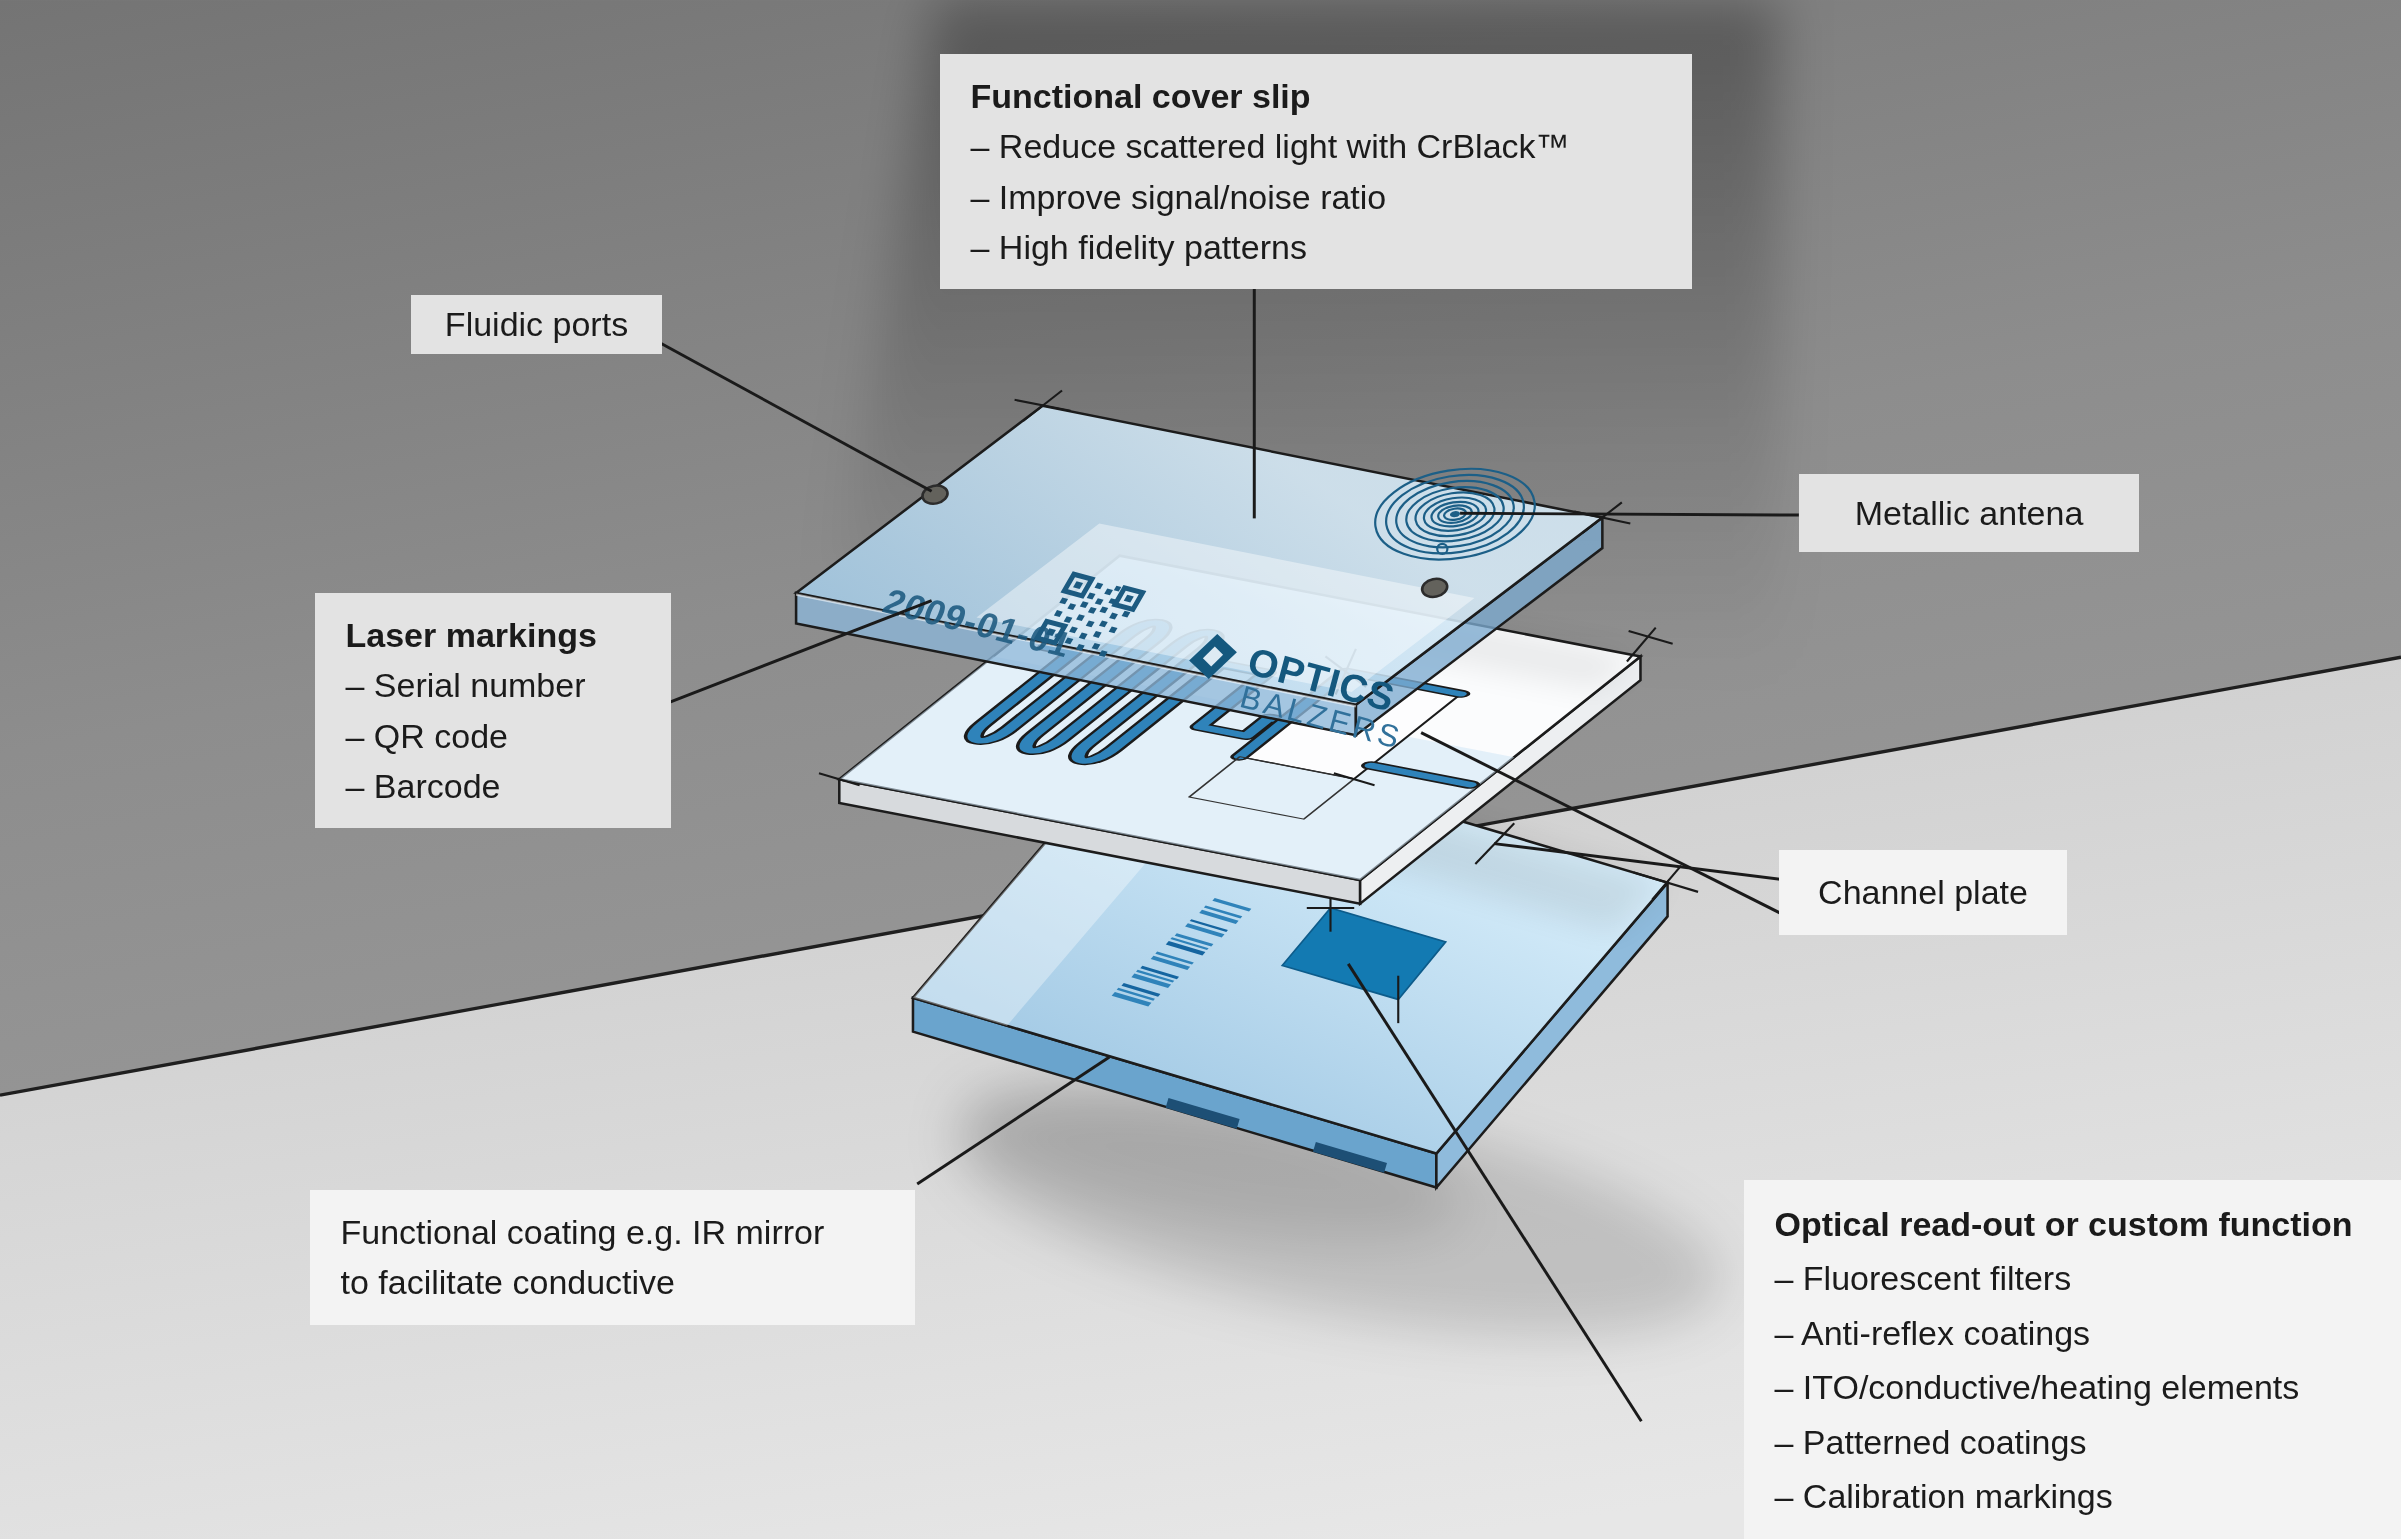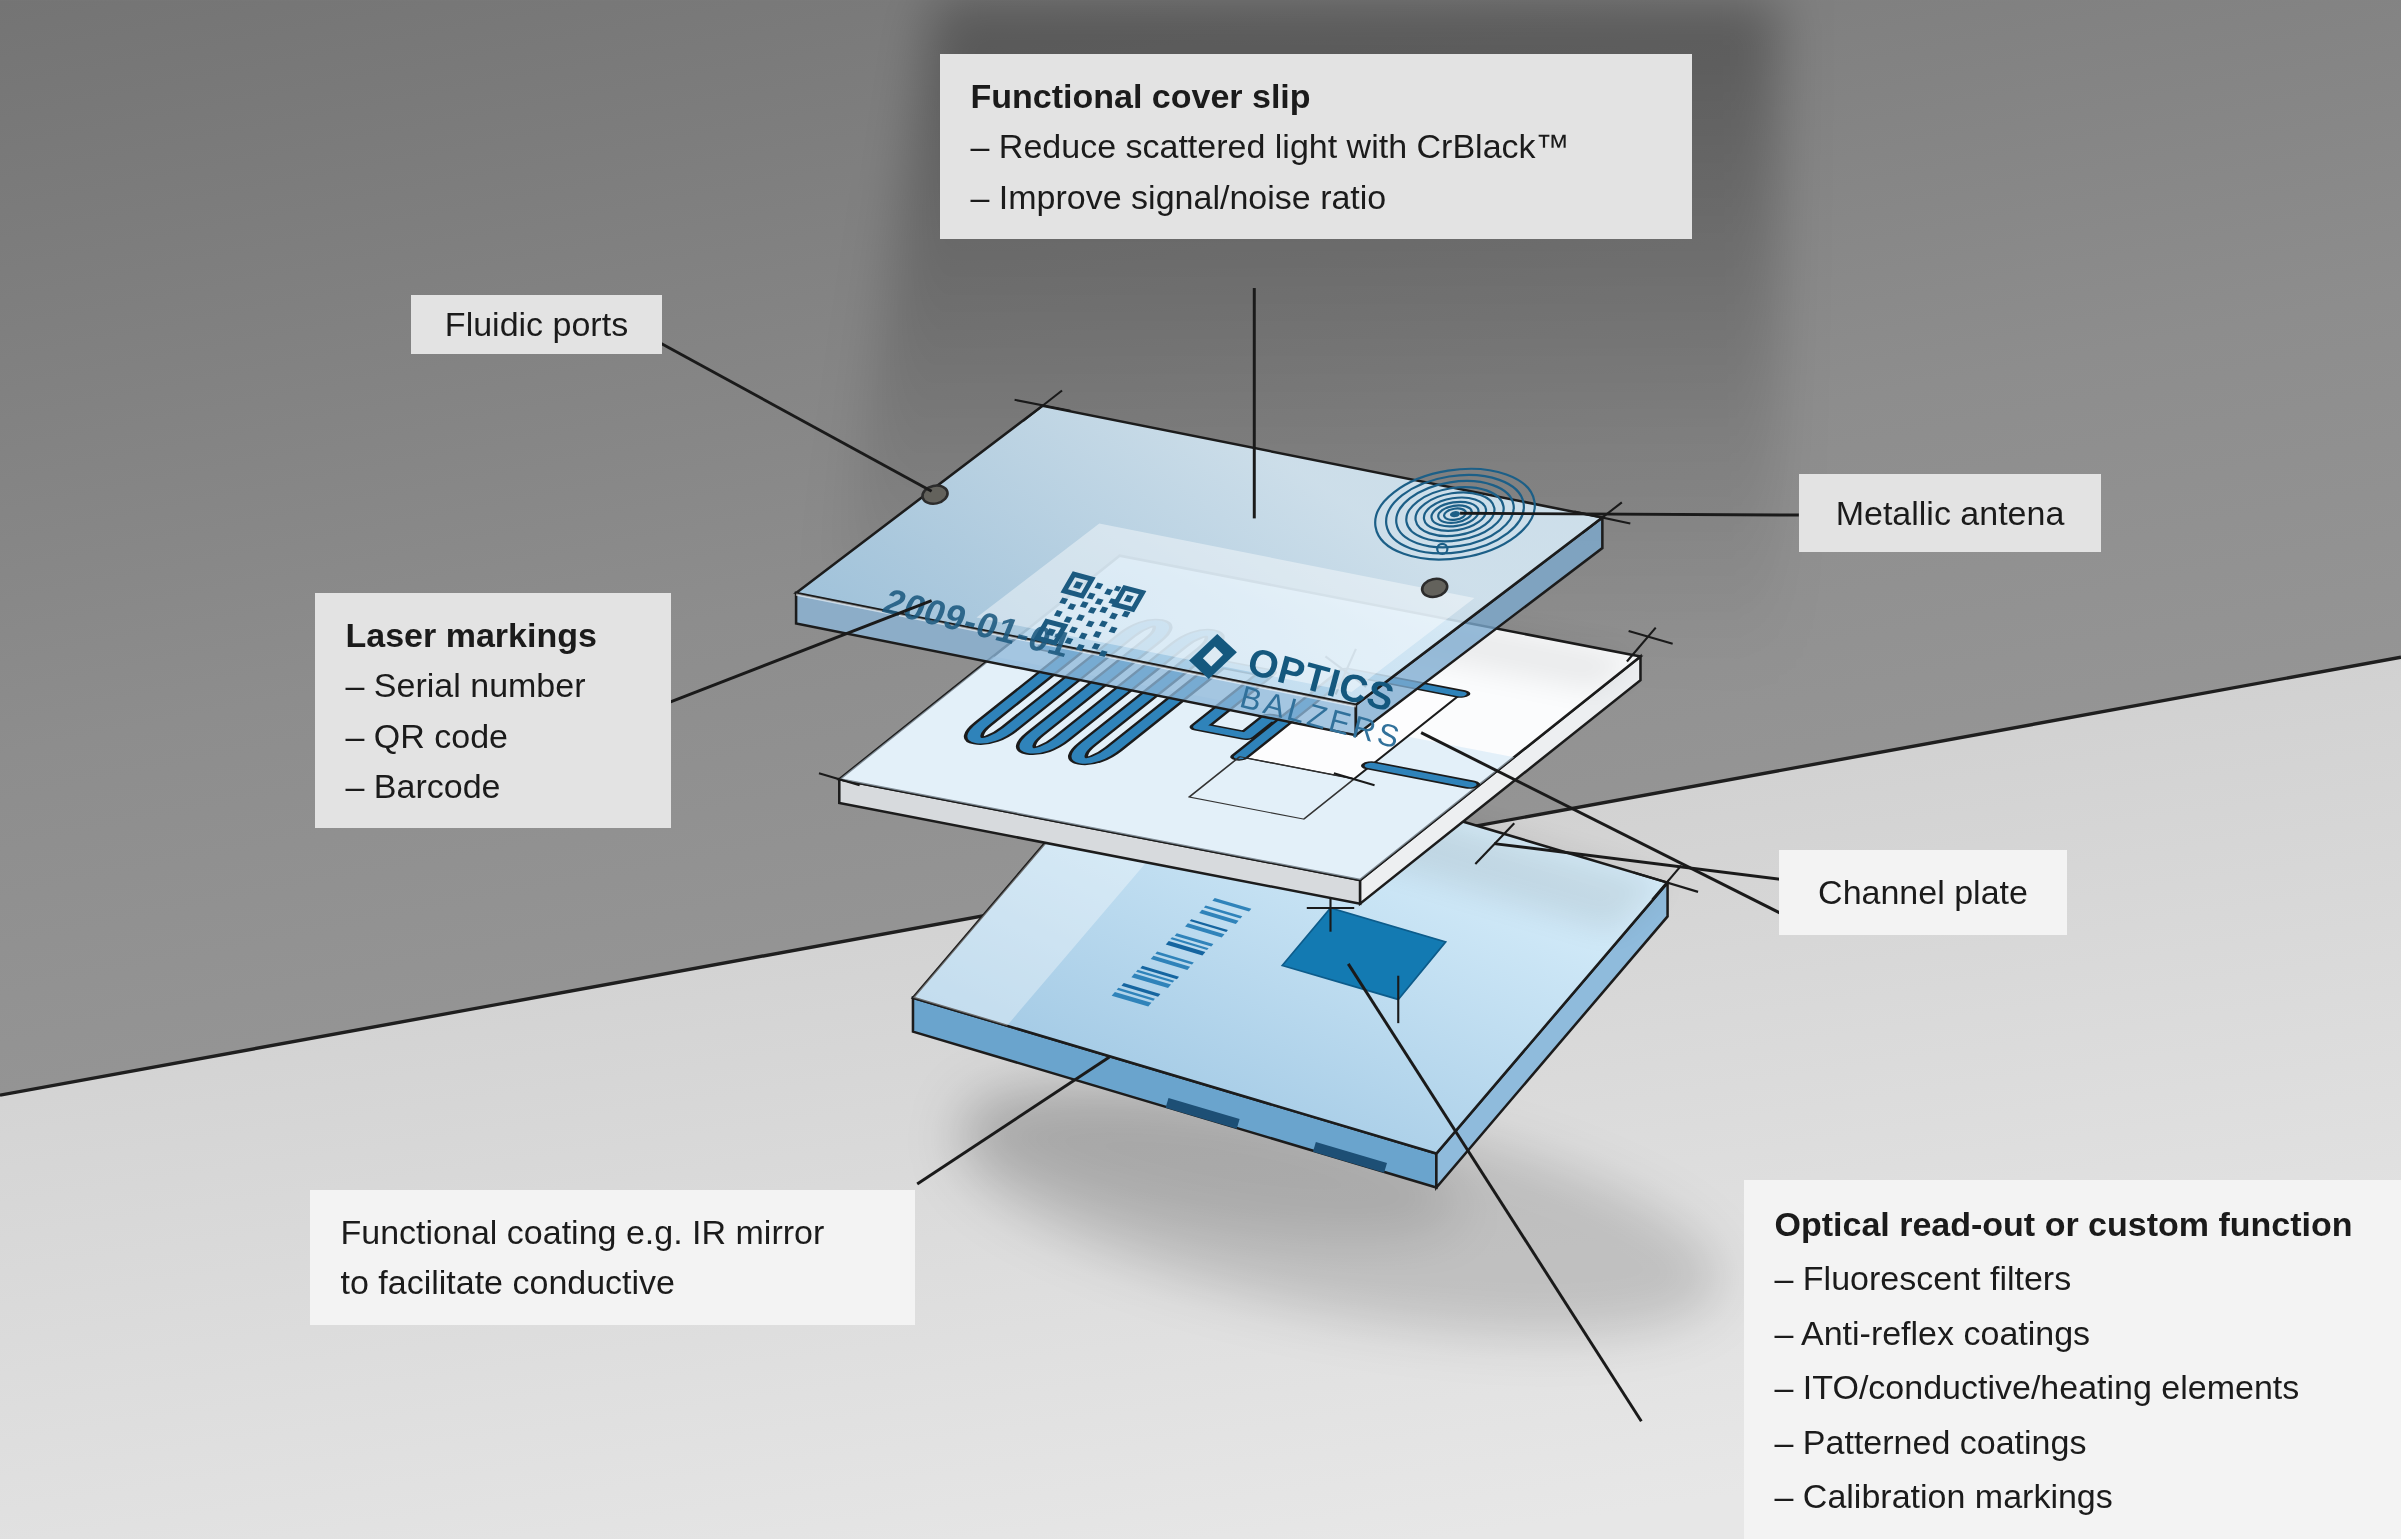--- a/index.html
+++ b/index.html
@@ -227,34 +227,35 @@
 
   <g stroke="#1a1a1a" stroke-width="2.5">
     <line x1="1742" y1="1020" x2="1788" y2="972"></line>
   </g>
 </svg>
 
 <div class="callout" style="left:940px;top:54px;width:752px;">
   <span class="title">Functional cover slip</span>
   <span class="line">– Reduce scattered light with CrBlack™</span>
   <span class="line">– Improve signal/noise ratio</span>
+  <span class="line">– High fidelity patterns</span>
 </div>
 
 <div class="callout single" style="left:411px;top:295px;width:251px;height:59px;">
   <span>Fluidic ports</span>
 </div>
 
 <div class="callout" style="left:315px;top:593px;width:356px;">
   <span class="title">Laser markings</span>
   <span class="line">– Serial number</span>
   <span class="line">– QR code</span>
   <span class="line">– Barcode</span>
 </div>
 
-<div class="callout single" style="left:1799px;top:474px;width:302px;height:78px;">
+<div class="callout single" style="left:1799px;top:474px;width:340px;height:78px;">
   <span>Metallic antena</span>
 </div>
 
 <div class="callout single floor-box" style="left:1779px;top:834px;width:288px;height:85px;">
   <span>Channel plate</span>
 </div>
 
 <div class="callout floor-box" style="left:310px;top:1174px;width:605px;">
   <span class="line">Functional coating e.g. IR mirror</span>
   <span class="line">to facilitate conductive</span>

